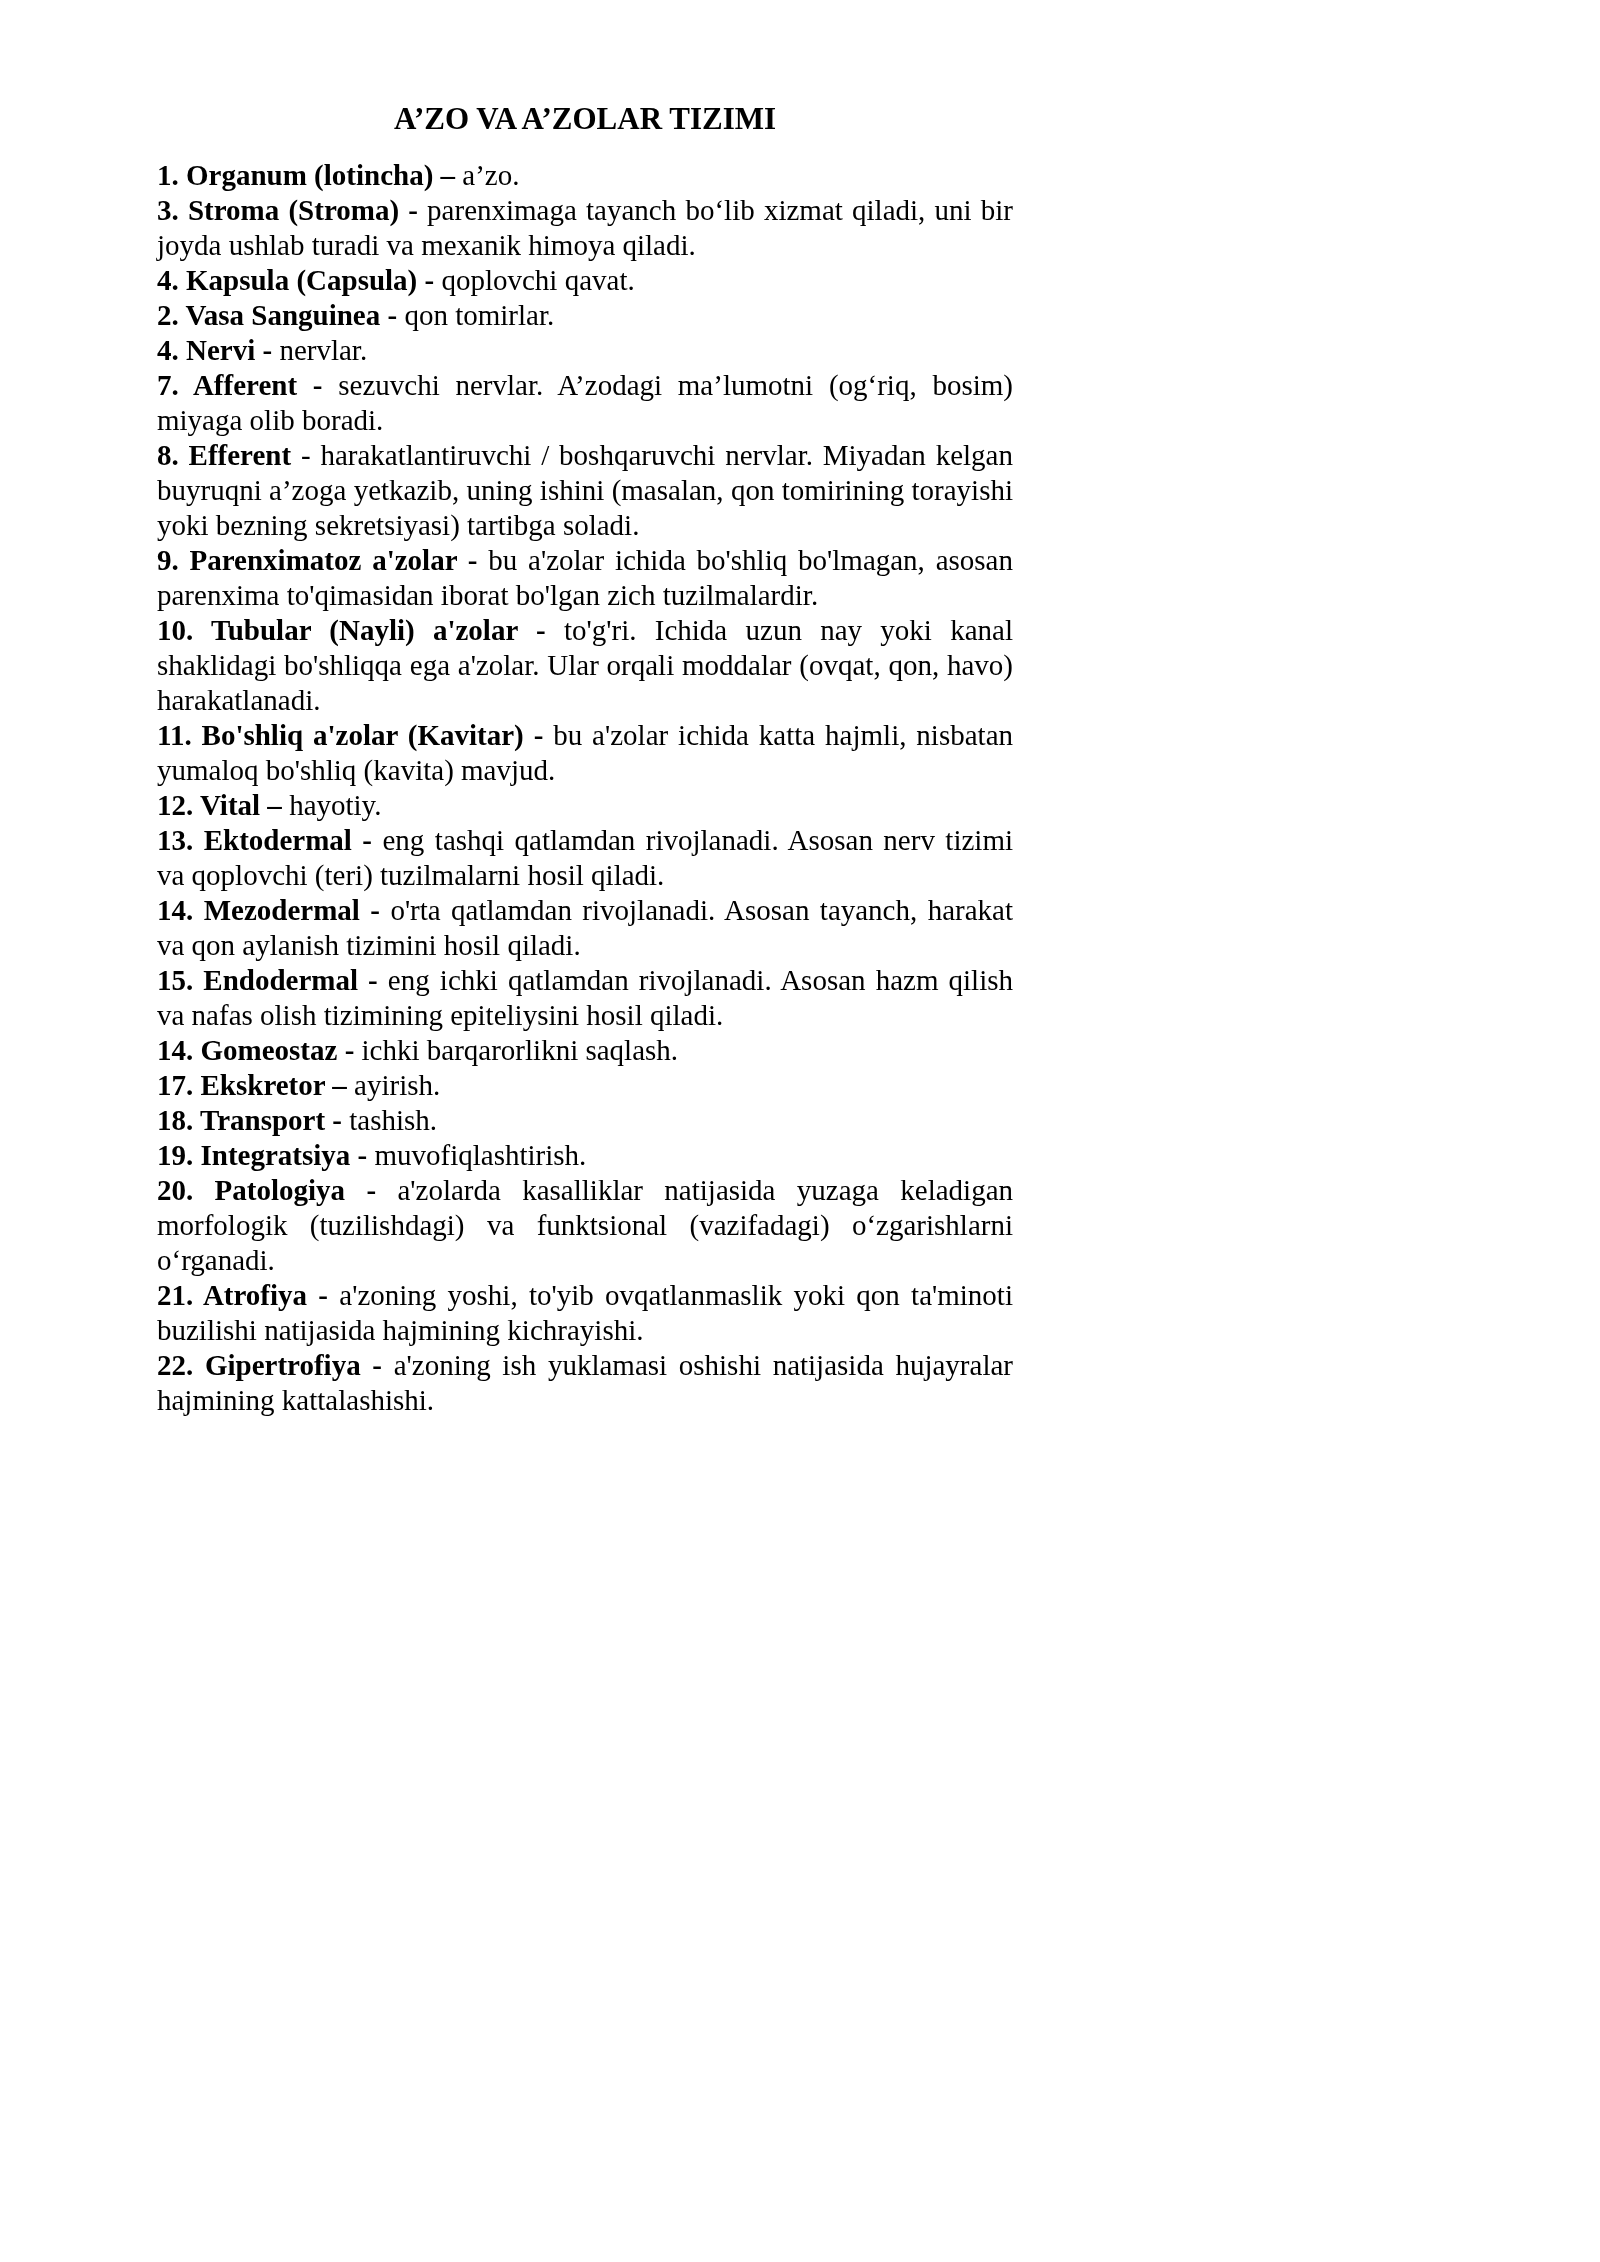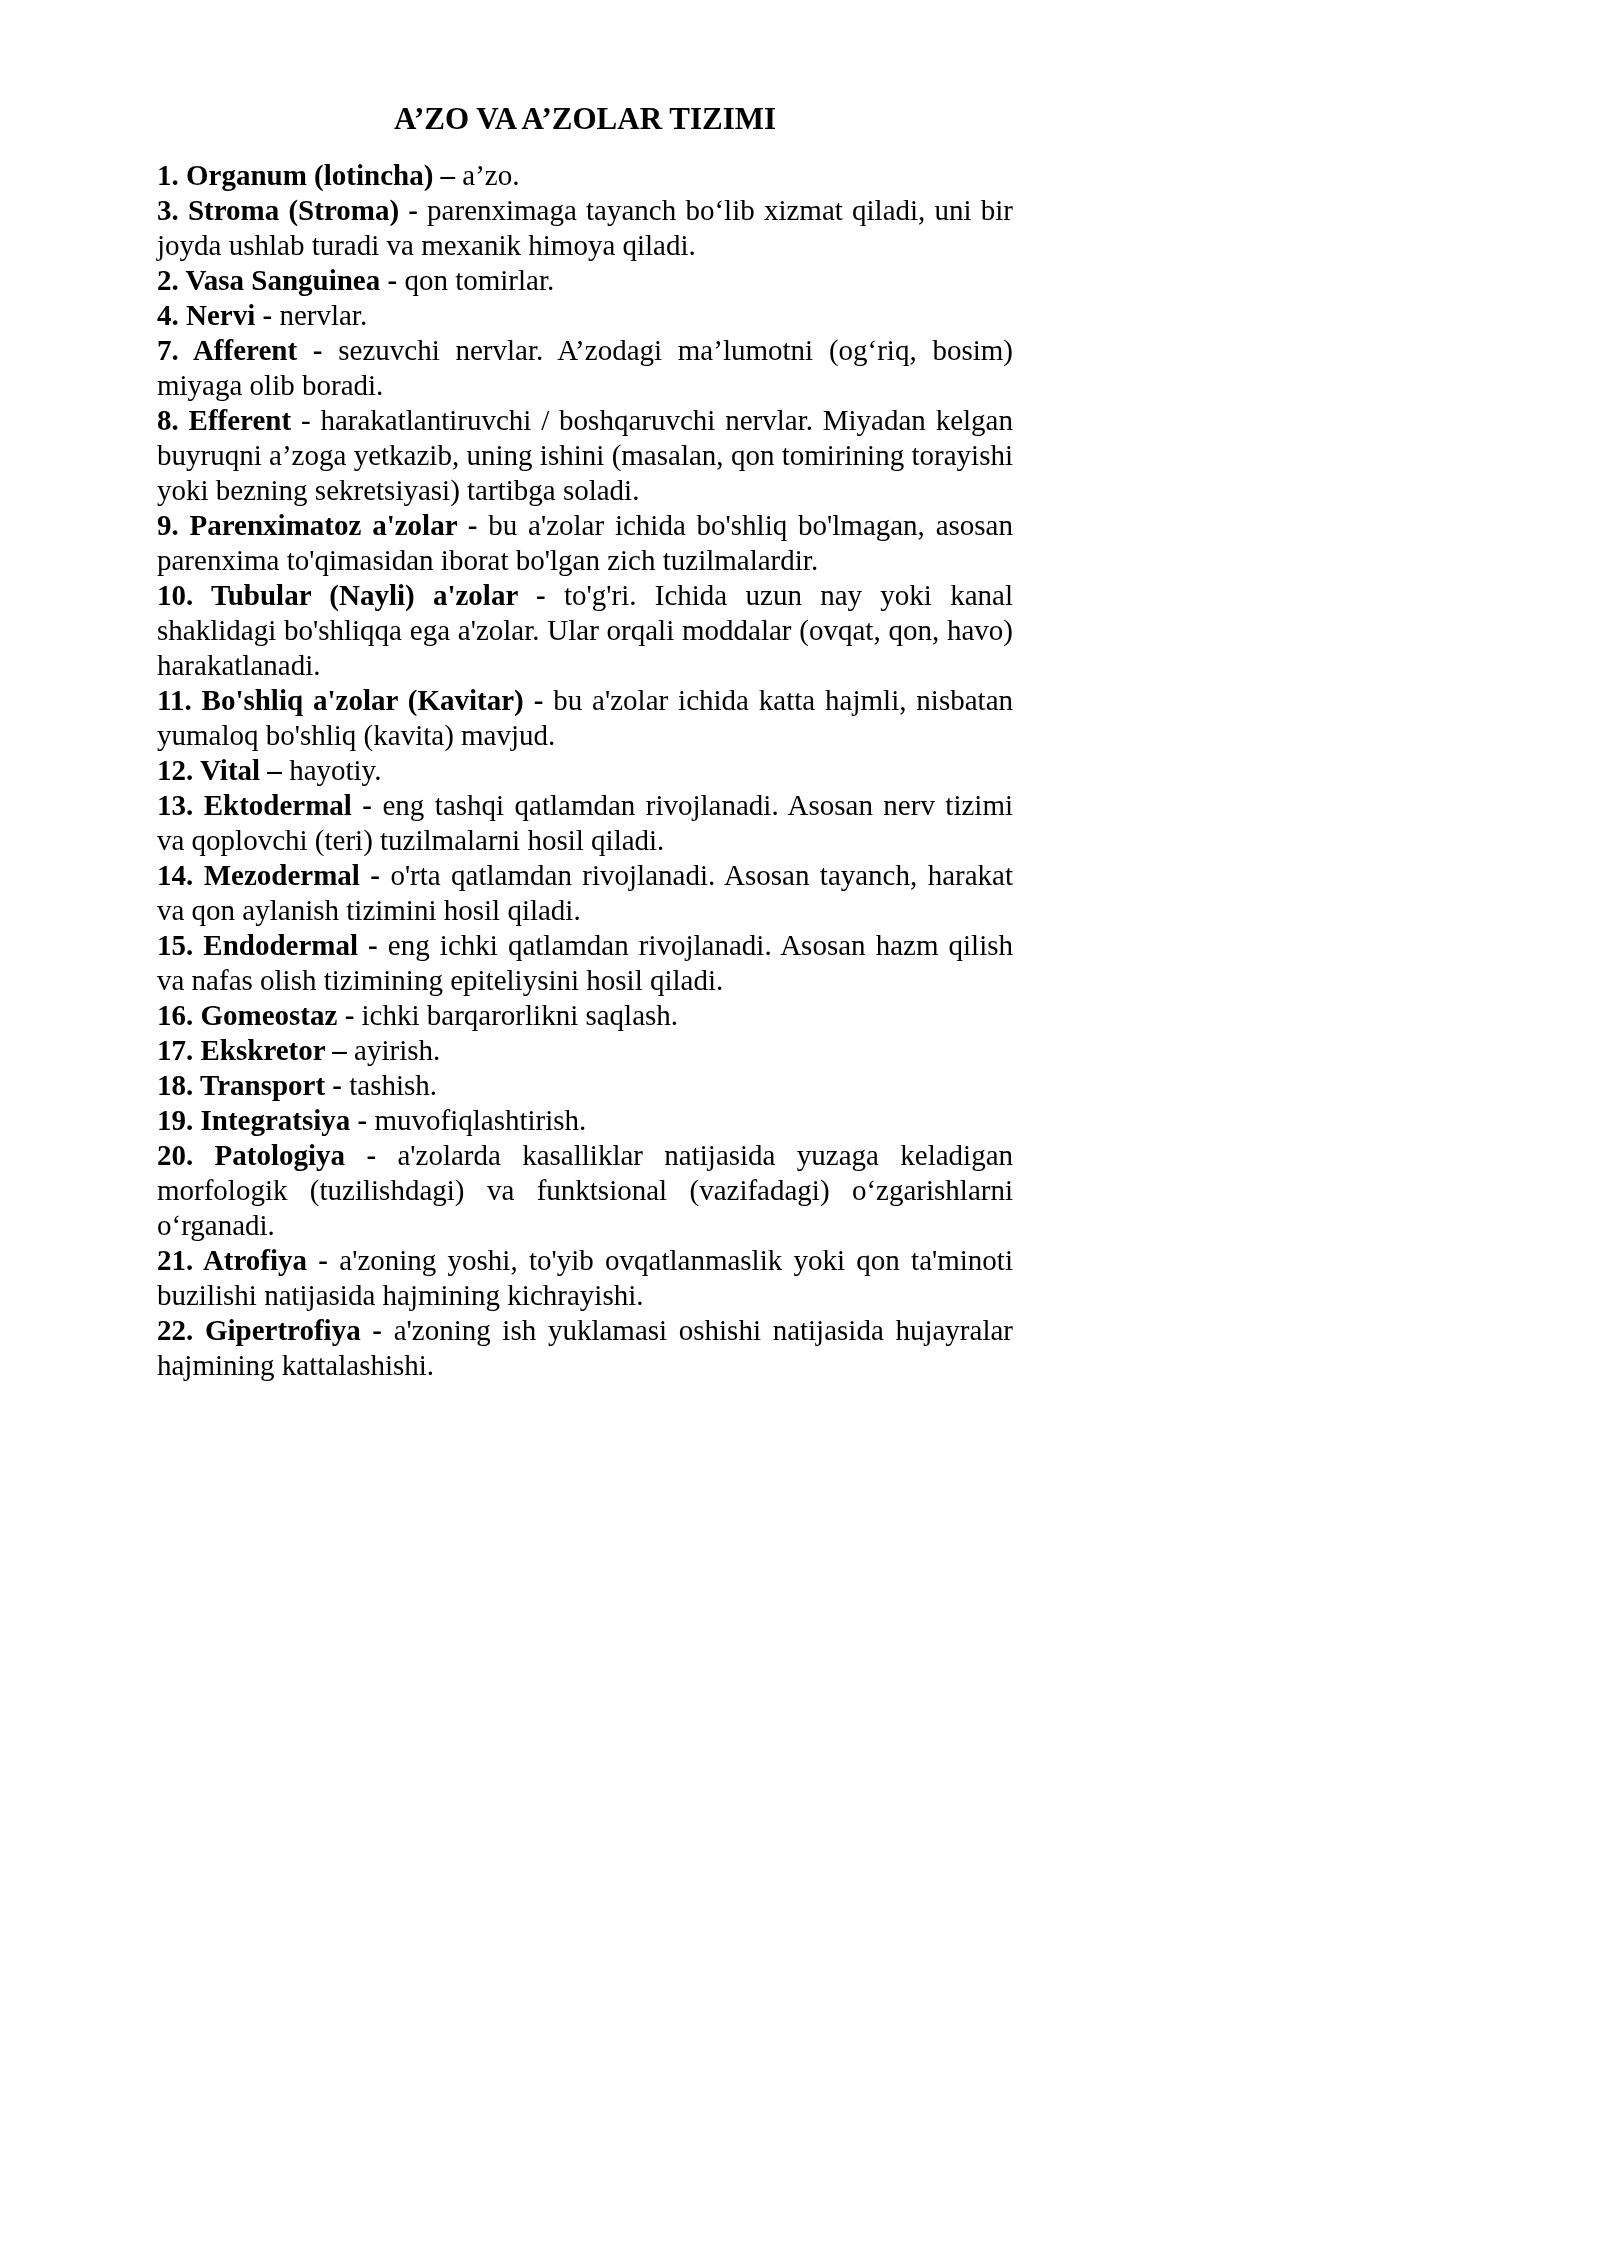--- a/index.html
+++ b/index.html
@@ -33,32 +33,33 @@
   .definitions p.item b { font-weight: bold; }
 </style>
 </head>
 <body>
 
 <div class="page">
   <h1 class="doc-title">A’ZO VA A’ZOLAR TIZIMI</h1>
   <div class="definitions">
       <p class="item"><b>1. Organum (lotincha) –</b><span> a’zo.</span></p>
       <p class="item"><b>3. Stroma (Stroma) -</b><span> parenximaga tayanch boʻlib xizmat qiladi, uni bir joyda ushlab turadi va mexanik himoya qiladi.</span></p>
+      <p class="item"><b>4. Kapsula (Capsula) -</b><span> qoplovchi qavat.</span></p>
       <p class="item"><b>2. Vasa Sanguinea -</b><span> qon tomirlar.</span></p>
       <p class="item"><b>4. Nervi -</b><span> nervlar.</span></p>
       <p class="item"><b>7. Afferent -</b><span> sezuvchi nervlar. A’zodagi ma’lumotni (ogʻriq, bosim) miyaga olib boradi.</span></p>
       <p class="item"><b>8. Efferent</b><span> - harakatlantiruvchi / boshqaruvchi nervlar. Miyadan kelgan buyruqni a’zoga yetkazib, uning ishini (masalan, qon tomirining torayishi yoki bezning sekretsiyasi) tartibga soladi.</span></p>
       <p class="item"><b>9. Parenximatoz a'zolar -</b><span> bu a'zolar ichida bo'shliq bo'lmagan, asosan parenxima to'qimasidan iborat bo'lgan zich tuzilmalardir.</span></p>
       <p class="item"><b>10. Tubular (Nayli) a'zolar -</b><span> to'g'ri. Ichida uzun nay yoki kanal shaklidagi bo'shliqqa ega a'zolar. Ular orqali moddalar (ovqat, qon, havo) harakatlanadi.</span></p>
       <p class="item"><b>11. Bo'shliq a'zolar (Kavitar) -</b><span> bu a'zolar ichida katta hajmli, nisbatan yumaloq bo'shliq (kavita) mavjud.</span></p>
       <p class="item"><b>12. Vital –</b><span> hayotiy.</span></p>
       <p class="item"><b>13. Ektodermal -</b><span> eng tashqi qatlamdan rivojlanadi. Asosan nerv tizimi va qoplovchi (teri) tuzilmalarni hosil qiladi.</span></p>
       <p class="item"><b>14. Mezodermal -</b><span> o'rta qatlamdan rivojlanadi. Asosan tayanch, harakat va qon aylanish tizimini hosil qiladi.</span></p>
       <p class="item"><b>15. Endodermal -</b><span> eng ichki qatlamdan rivojlanadi. Asosan hazm qilish va nafas olish tizimining epiteliysini hosil qiladi.</span></p>
-      <p class="item"><b>16. Gomeostaz -</b><span> ichki barqarorlikni saqlash.</span></p>
+      <p class="item"><b>14. Gomeostaz -</b><span> ichki barqarorlikni saqlash.</span></p>
       <p class="item"><b>17. Ekskretor –</b><span> ayirish.</span></p>
       <p class="item"><b>18. Transport -</b><span> tashish.</span></p>
       <p class="item"><b>19. Integratsiya -</b><span> muvofiqlashtirish.</span></p>
       <p class="item"><b>20. Patologiya -</b><span> a'zolarda kasalliklar natijasida yuzaga keladigan morfologik (tuzilishdagi) va funktsional (vazifadagi) oʻzgarishlarni oʻrganadi.</span></p>
       <p class="item"><b>21. Atrofiya -</b><span> a'zoning yoshi, to'yib ovqatlanmaslik yoki qon ta'minoti buzilishi natijasida hajmining kichrayishi.</span></p>
       <p class="item"><b>22. Gipertrofiya -</b><span> a'zoning ish yuklamasi oshishi natijasida hujayralar hajmining kattalashishi.</span></p>
     </div>
 </div>
 
 </body></html>

